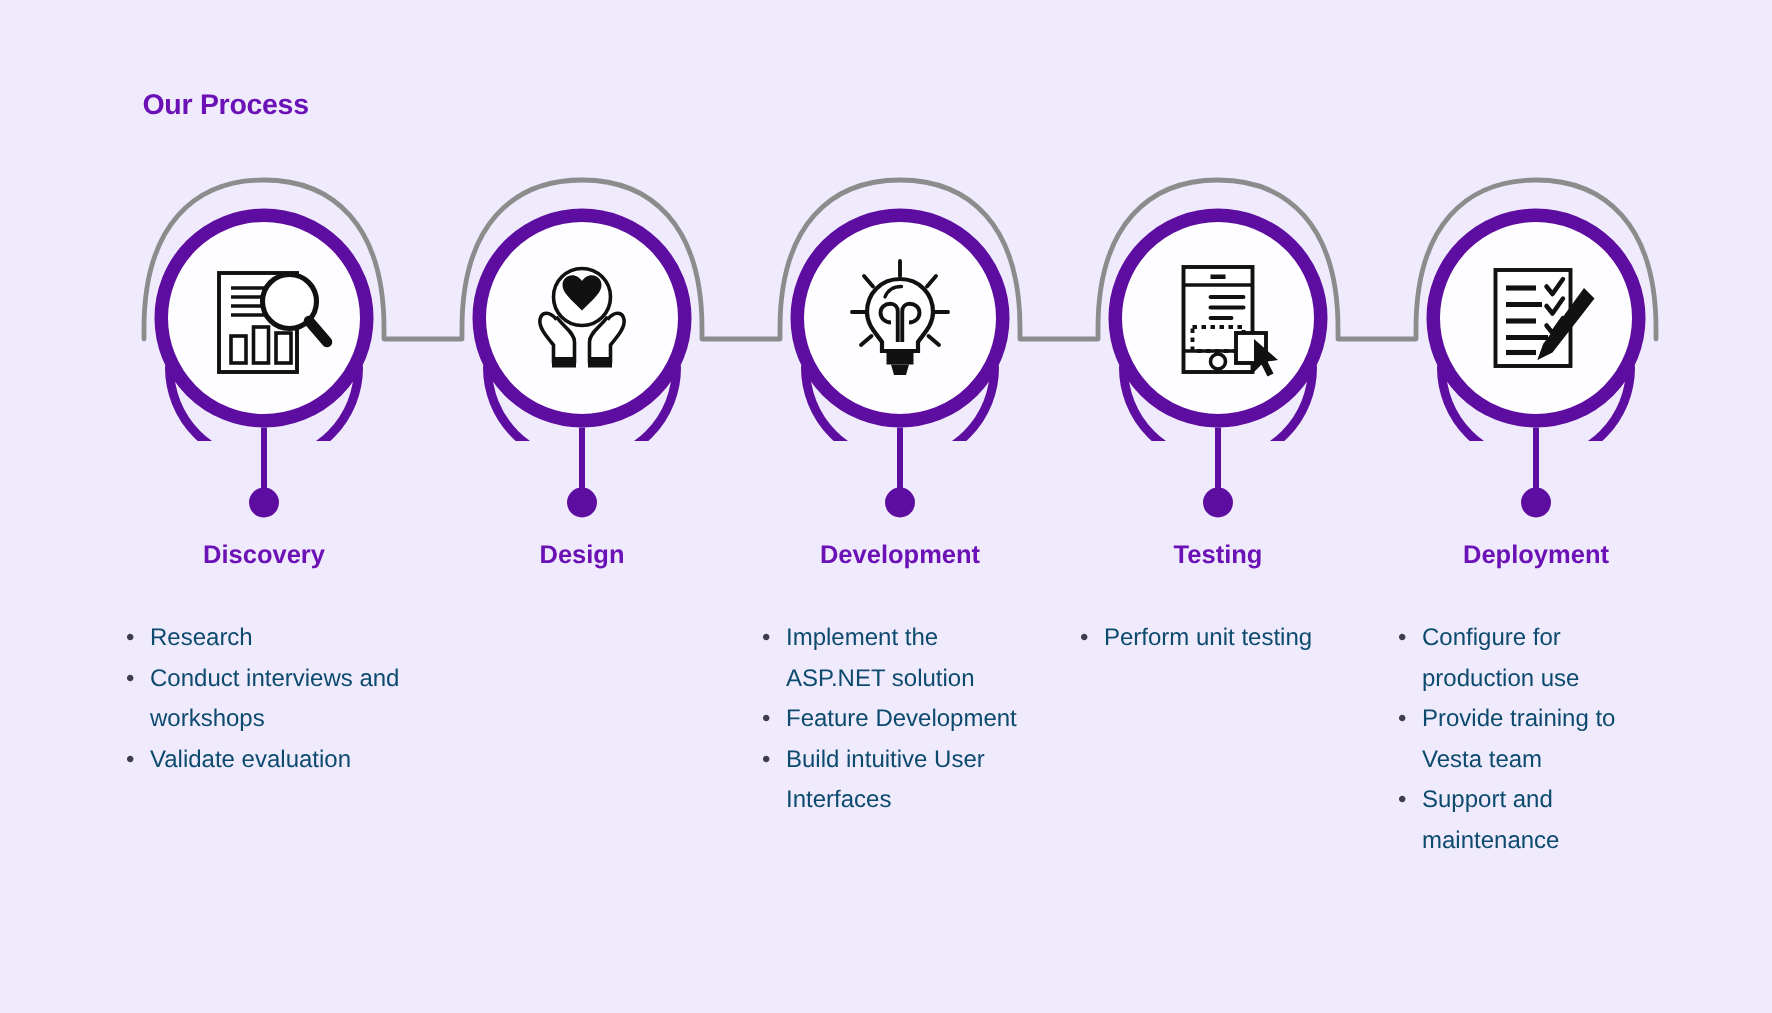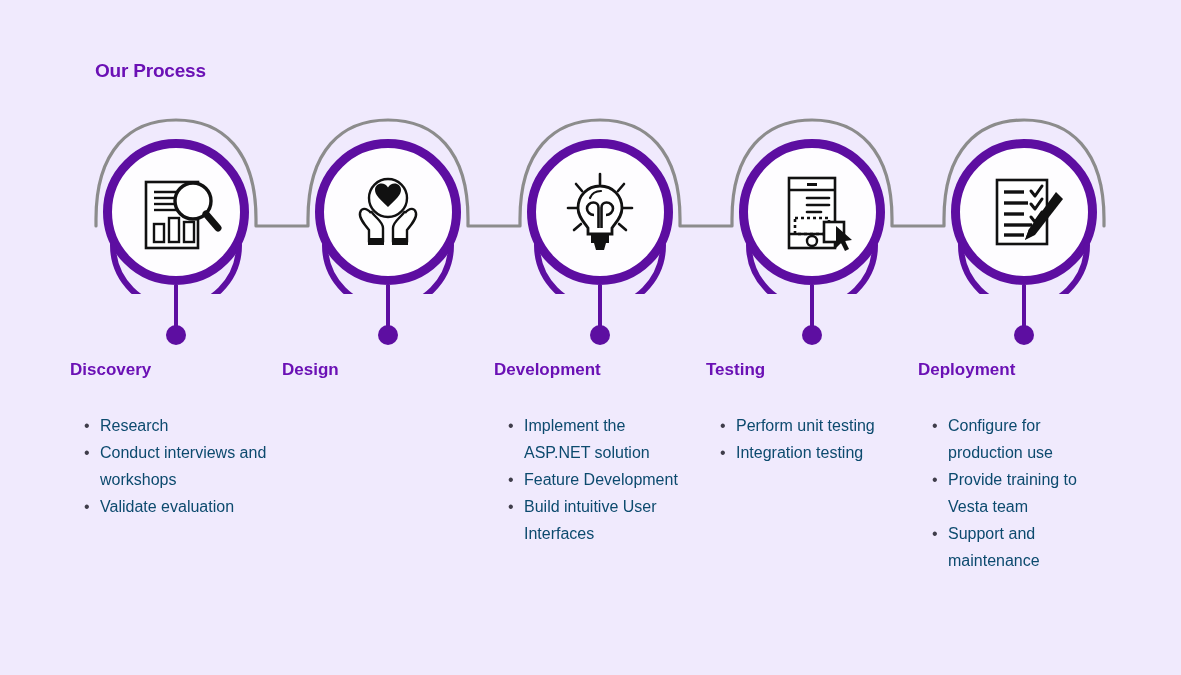--- a/index.html
+++ b/index.html
@@ -95,21 +95,21 @@
     width: 20px;
     height: 20px;
     border-radius: 50%;
     background: #5d0ea1;
   }
   .step-label {
     position: absolute;
     top: 360px;
     left: 0;
     width: 100%;
-    text-align: left;
+    text-align: center;
     font-size: 17px;
     font-weight: bold;
     color: #6b11b5;
   }
   .bullets {
     position: absolute;
     top: 412px;
     left: 12px;
     width: 188px;
     list-style: none;
@@ -264,21 +264,20 @@
           <rect x="58" y="56" width="20" height="20" fill="#ffffff" stroke="#111" stroke-width="2.6"></rect>
           <path d="M70 60 L70 82 L75 77 L79 85 L83 83 L79 75 L86 74 Z" fill="#111"></path>
         </svg>
       </div>
     </div>
     <div class="pin-stem"></div>
     <div class="pin-dot"></div>
     <div class="step-label">Testing</div>
     <ul class="bullets">
       <li>Perform unit testing</li>
-      <li>Integration testing</li>
     </ul>
   </div>
 
   <div class="step" style="left:918px;">
     <div class="circle-wrap">
       <div class="ring-outer"></div>
       <svg class="ring-arc" viewBox="0 0 164 164">
         <path d="M19 115 A 63 63 0 0 0 145 115" fill="none" stroke="#5d0ea1" stroke-width="6" stroke-linecap="round"></path>
       </svg>
       <div class="icon-holder">

